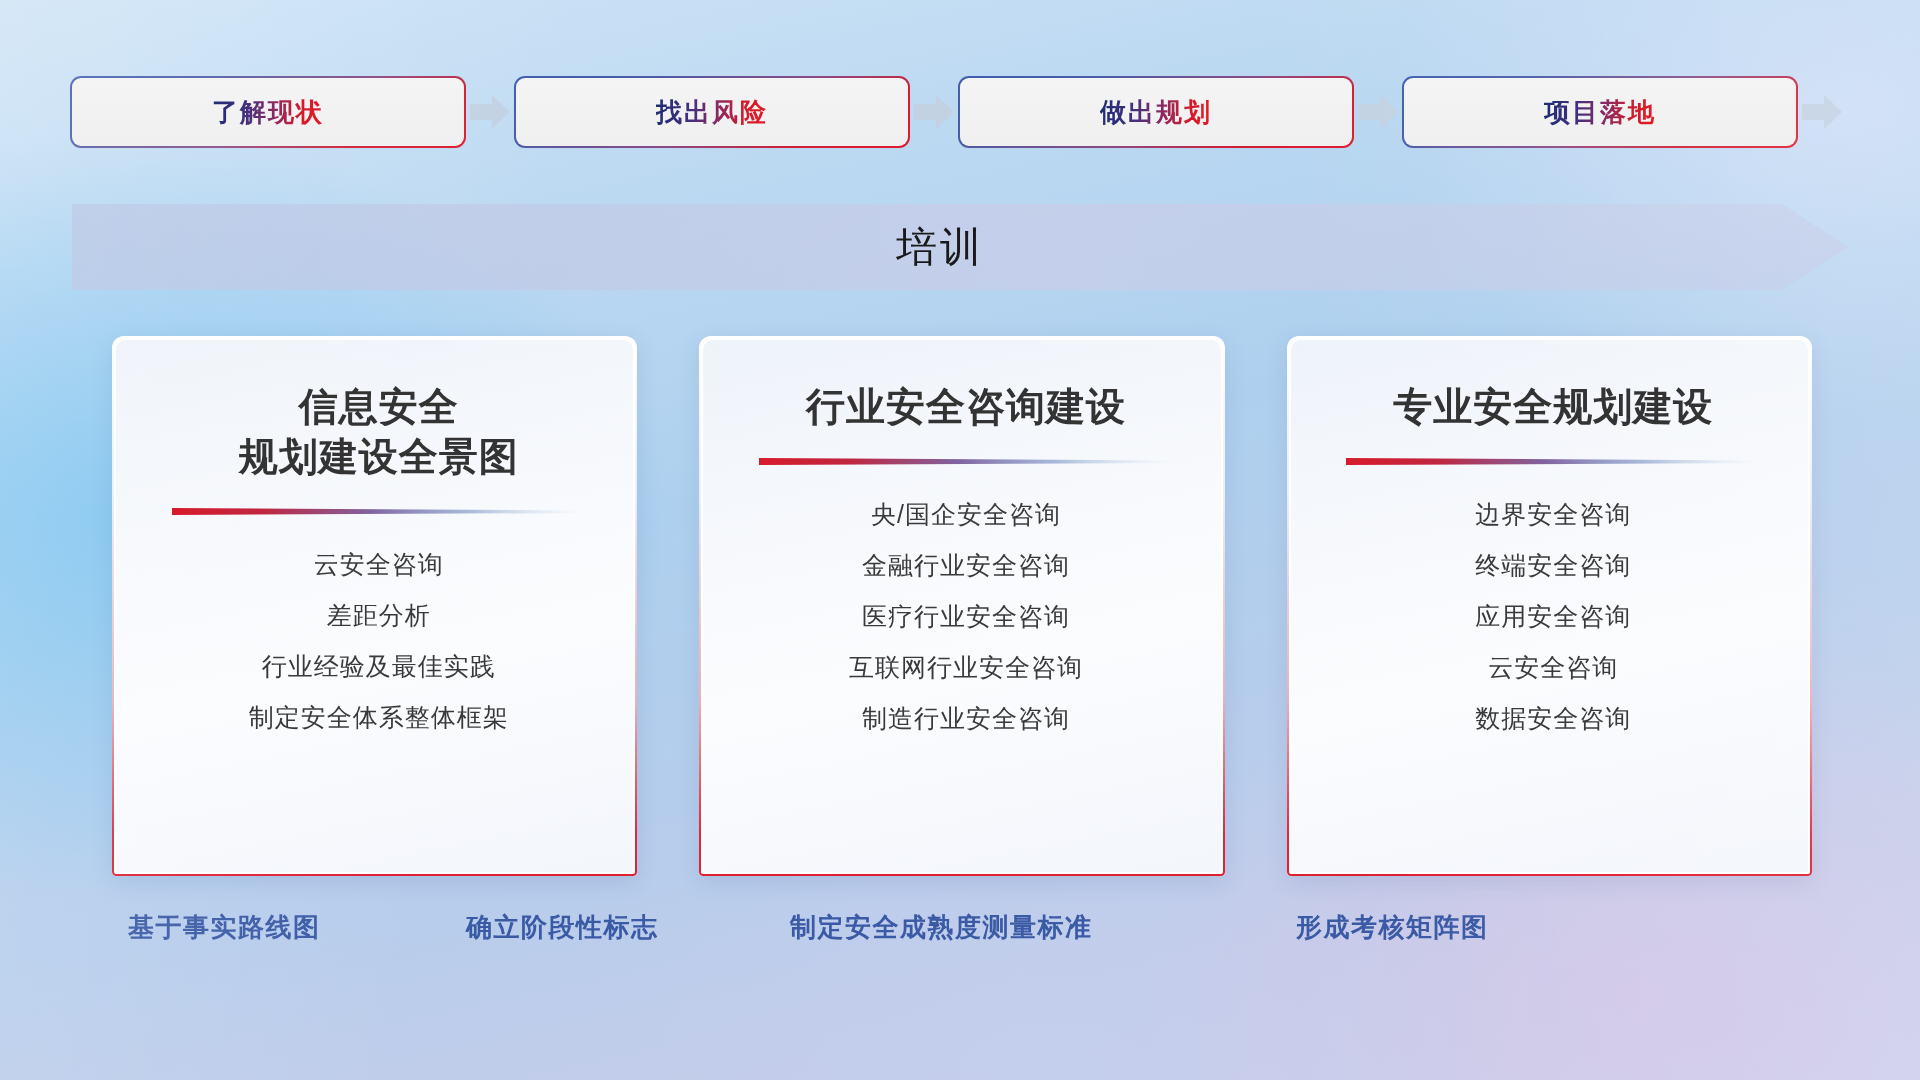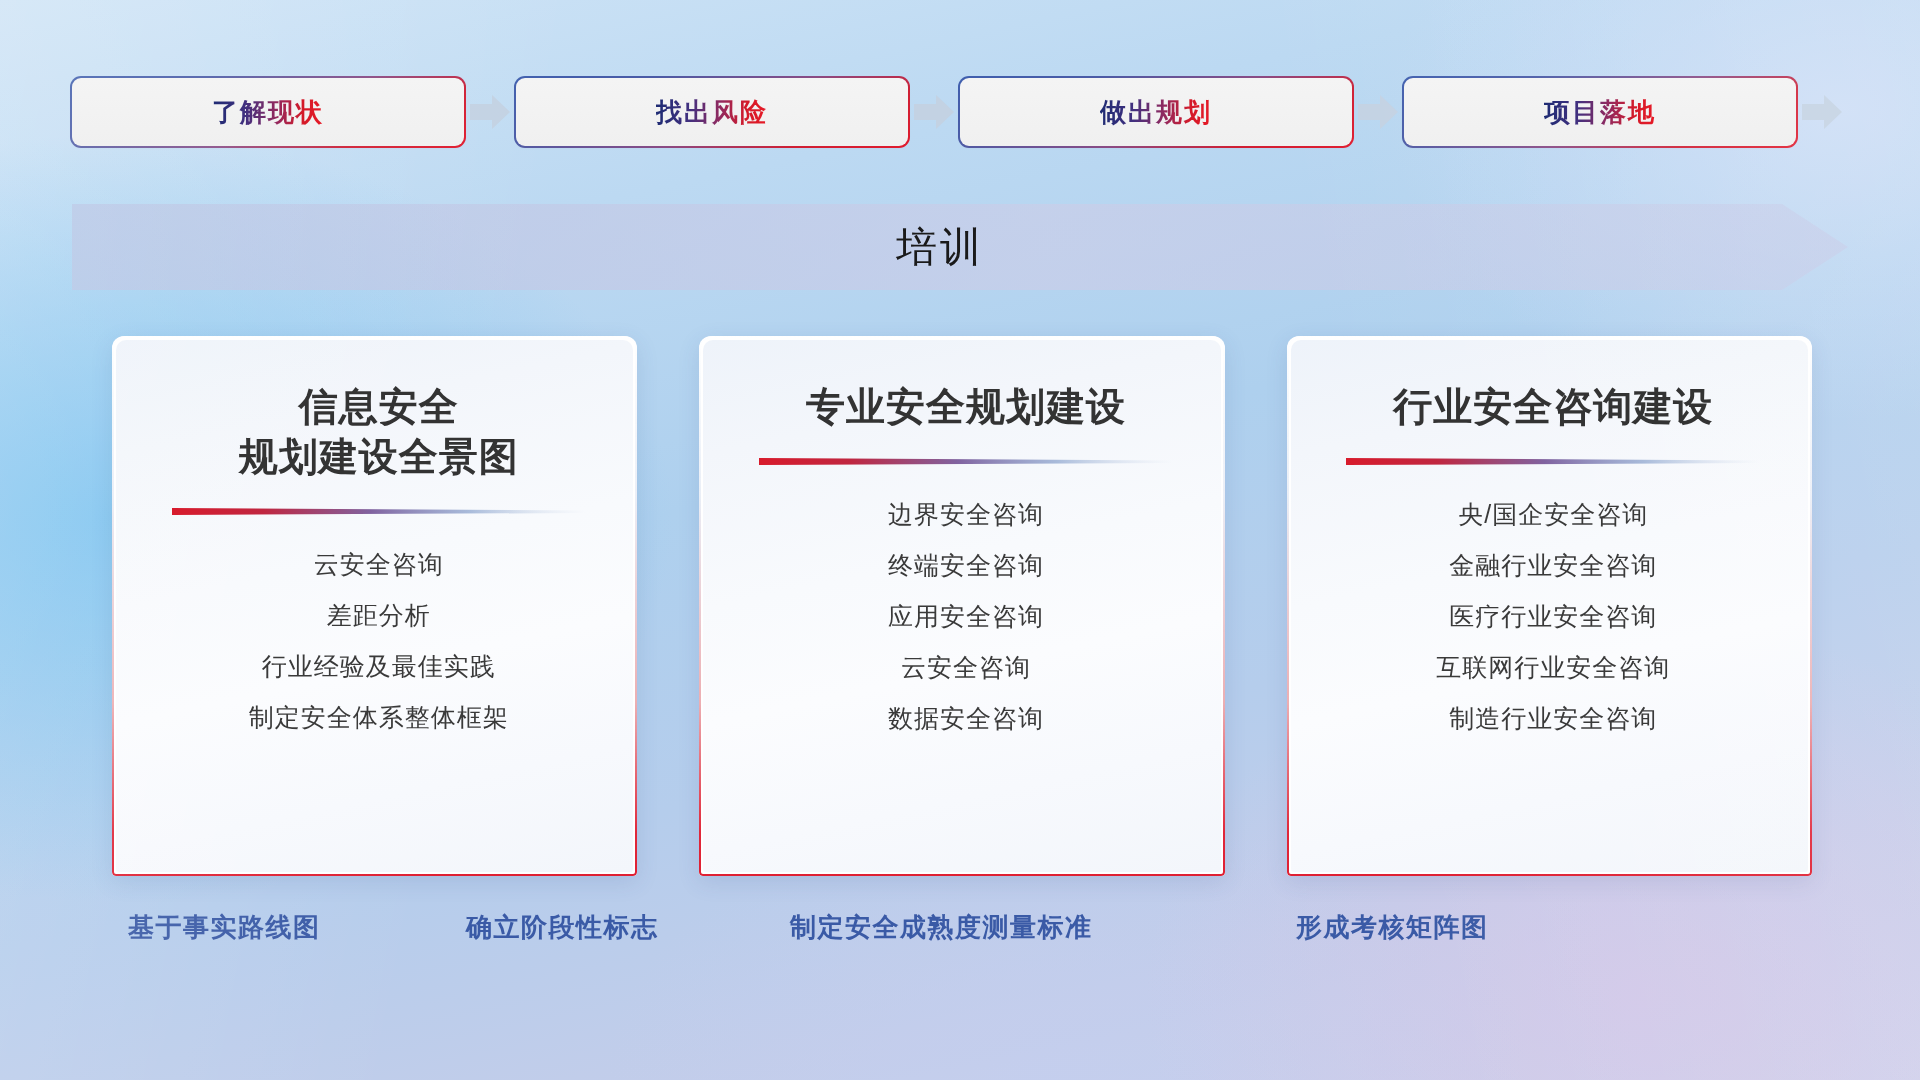--- a/index.html
+++ b/index.html
@@ -294,20 +294,49 @@
             <div class="card-list-item">行业经验及最佳实践</div>
             <div class="card-list-item">制定安全体系整体框架</div>
           </div>
         </div>
       </div>
       <div class="card">
         <div class="card-frame">
           <div class="card-frame-inner"></div>
         </div>
         <div class="card-content">
+          <div class="card-title">行业安全咨询建设</div>
+          <div class="card-divider">
+            <svg viewBox="0 0 400 12" preserveAspectRatio="none">
+              <defs>
+                <linearGradient id="dg1" x1="0" y1="0" x2="1" y2="0">
+                  <stop offset="0%" stop-color="#d81b2c" stop-opacity="1"></stop>
+                  <stop offset="22%" stop-color="#c02640" stop-opacity="1"></stop>
+                  <stop offset="48%" stop-color="#7a5b9b" stop-opacity="0.95"></stop>
+                  <stop offset="72%" stop-color="#7f9ac8" stop-opacity="0.65"></stop>
+                  <stop offset="100%" stop-color="#c9d6e8" stop-opacity="0"></stop>
+                </linearGradient>
+              </defs>
+              <path d="M0 2 L400 4.5 L400 7 L0 9 Z" fill="url(#dg1)"></path>
+            </svg>
+          </div>
+          <div class="card-list">
+            <div class="card-list-item">央/国企安全咨询</div>
+            <div class="card-list-item">金融行业安全咨询</div>
+            <div class="card-list-item">医疗行业安全咨询</div>
+            <div class="card-list-item">互联网行业安全咨询</div>
+            <div class="card-list-item">制造行业安全咨询</div>
+          </div>
+        </div>
+      </div>
+      <div class="card">
+        <div class="card-frame">
+          <div class="card-frame-inner"></div>
+        </div>
+        <div class="card-content">
           <div class="card-title">专业安全规划建设</div>
           <div class="card-divider">
             <svg viewBox="0 0 400 12" preserveAspectRatio="none">
               <defs>
                 <linearGradient id="dg2" x1="0" y1="0" x2="1" y2="0">
                   <stop offset="0%" stop-color="#d81b2c" stop-opacity="1"></stop>
                   <stop offset="22%" stop-color="#c02640" stop-opacity="1"></stop>
                   <stop offset="48%" stop-color="#7a5b9b" stop-opacity="0.95"></stop>
                   <stop offset="72%" stop-color="#7f9ac8" stop-opacity="0.65"></stop>
                   <stop offset="100%" stop-color="#c9d6e8" stop-opacity="0"></stop>
@@ -318,49 +347,20 @@
           </div>
           <div class="card-list">
             <div class="card-list-item">边界安全咨询</div>
             <div class="card-list-item">终端安全咨询</div>
             <div class="card-list-item">应用安全咨询</div>
             <div class="card-list-item">云安全咨询</div>
             <div class="card-list-item">数据安全咨询</div>
           </div>
         </div>
       </div>
-      <div class="card">
-        <div class="card-frame">
-          <div class="card-frame-inner"></div>
-        </div>
-        <div class="card-content">
-          <div class="card-title">行业安全咨询建设</div>
-          <div class="card-divider">
-            <svg viewBox="0 0 400 12" preserveAspectRatio="none">
-              <defs>
-                <linearGradient id="dg1" x1="0" y1="0" x2="1" y2="0">
-                  <stop offset="0%" stop-color="#d81b2c" stop-opacity="1"></stop>
-                  <stop offset="22%" stop-color="#c02640" stop-opacity="1"></stop>
-                  <stop offset="48%" stop-color="#7a5b9b" stop-opacity="0.95"></stop>
-                  <stop offset="72%" stop-color="#7f9ac8" stop-opacity="0.65"></stop>
-                  <stop offset="100%" stop-color="#c9d6e8" stop-opacity="0"></stop>
-                </linearGradient>
-              </defs>
-              <path d="M0 2 L400 4.5 L400 7 L0 9 Z" fill="url(#dg1)"></path>
-            </svg>
-          </div>
-          <div class="card-list">
-            <div class="card-list-item">央/国企安全咨询</div>
-            <div class="card-list-item">金融行业安全咨询</div>
-            <div class="card-list-item">医疗行业安全咨询</div>
-            <div class="card-list-item">互联网行业安全咨询</div>
-            <div class="card-list-item">制造行业安全咨询</div>
-          </div>
-        </div>
-      </div>
     </div>
 
   <div id="footnotes">
       <div class="footnote" style="left: 128px;">基于事实路线图</div>
       <div class="footnote" style="left: 466px;">确立阶段性标志</div>
       <div class="footnote" style="left: 790px;">制定安全成熟度测量标准</div>
       <div class="footnote" style="left: 1296px;">形成考核矩阵图</div>
     </div>
 
   <div id="sheen"></div>

